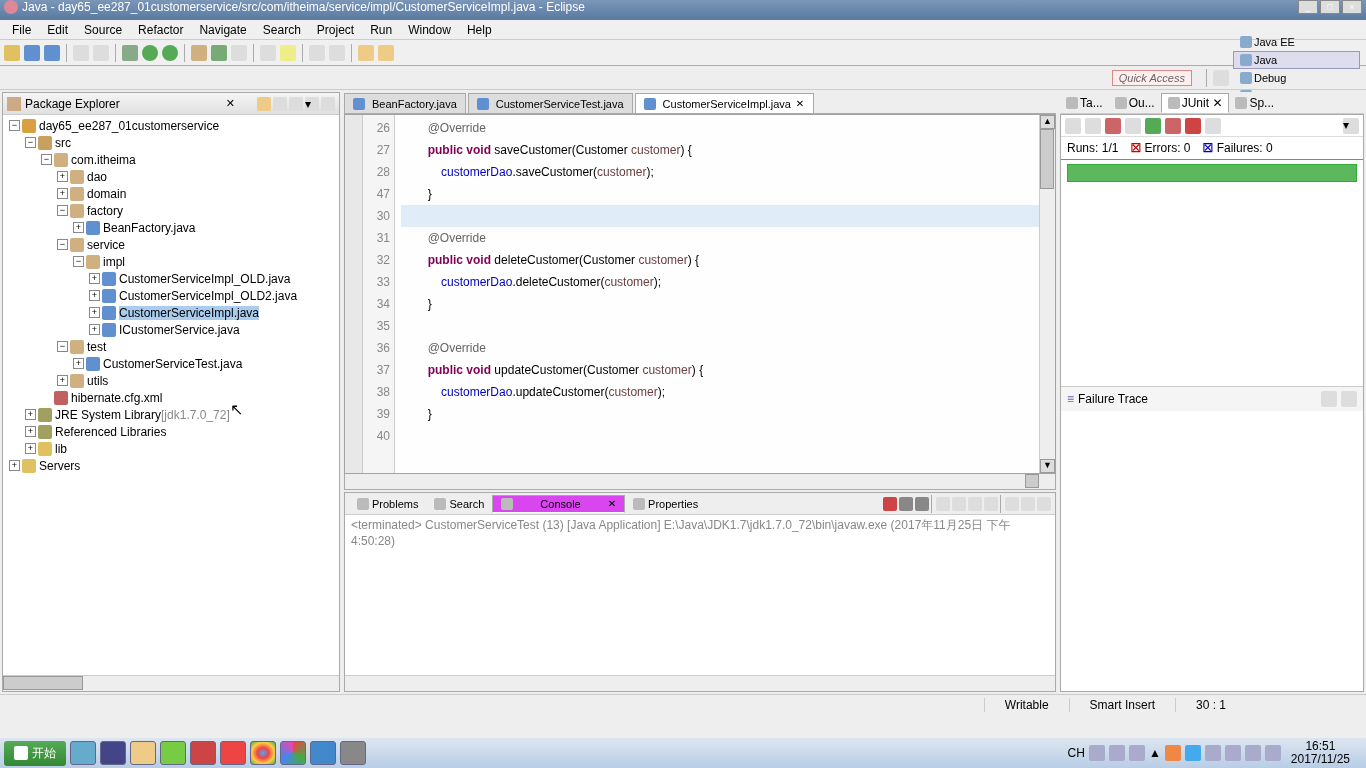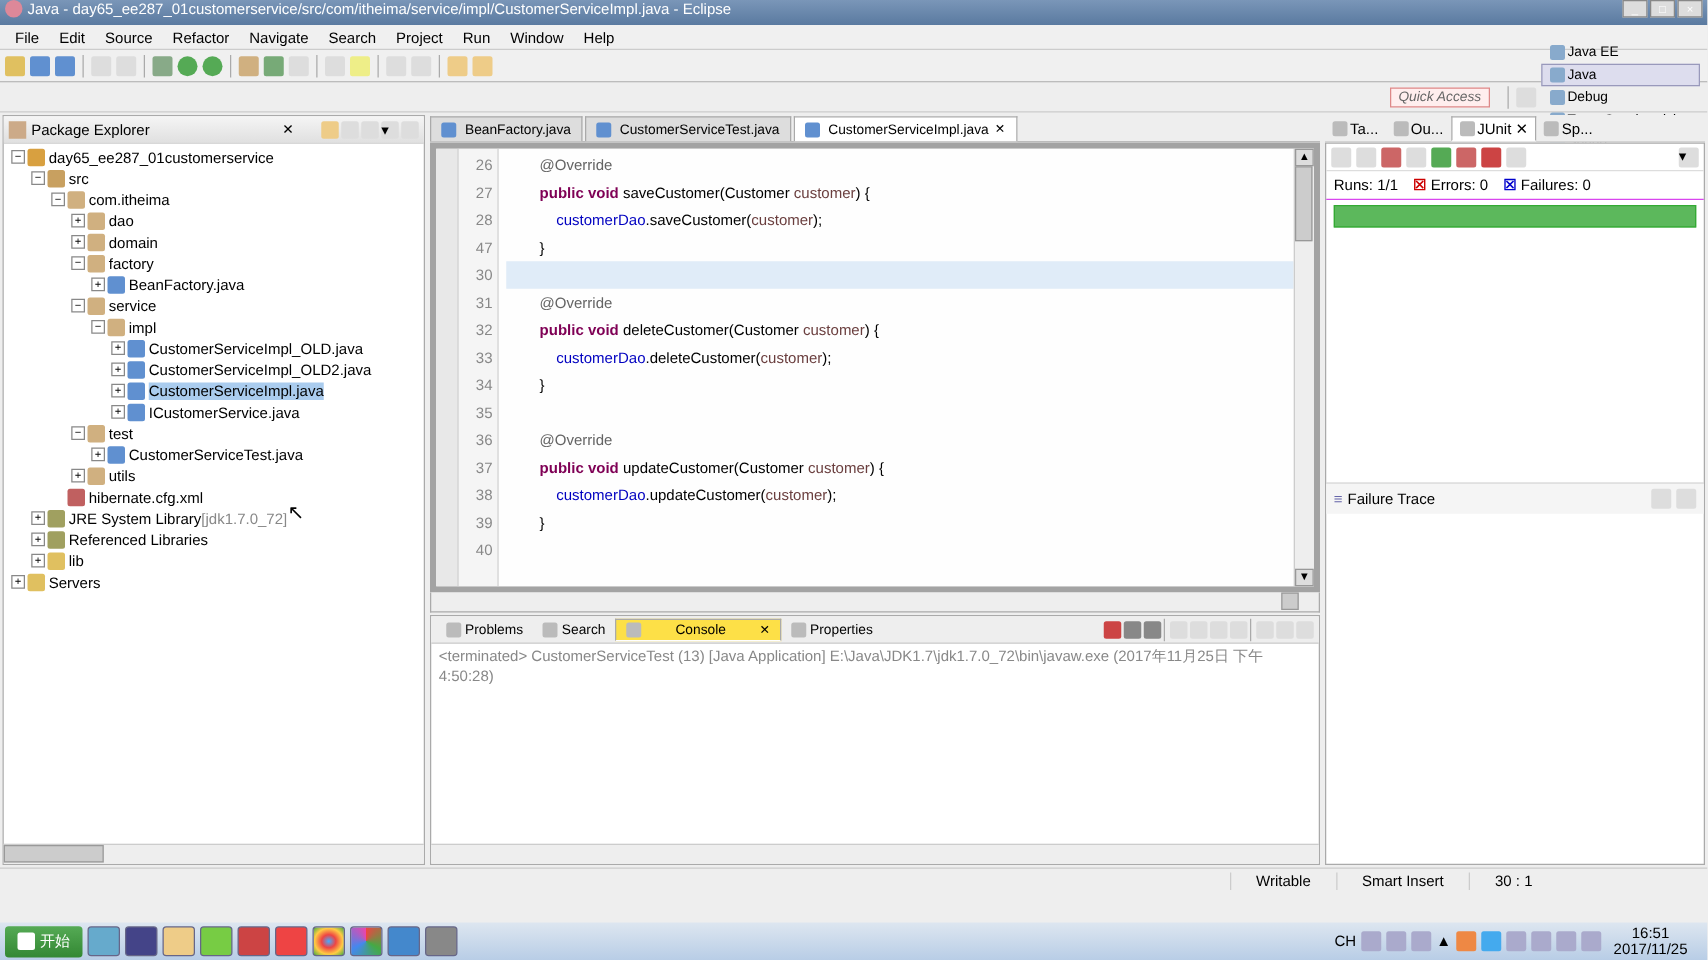--- a/index.html
+++ b/index.html
@@ -39,39 +39,39 @@
 .tsel { background:#aaccee; }
 .tlib { color:#888; }
 .hscroll { height:16px; background:#eee; border-top:1px solid #ccc; position:relative; }
 .hscroll .thumb { position:absolute; left:0; width:80px; height:14px; background:#ccc; border:1px solid #999; }
 .centerarea { flex:1; margin:2px; display:flex; flex-direction:column; }
 .edtabs { height:22px; background:#eee; display:flex; align-items:flex-end; border-bottom:1px solid #aaa; }
 .edtab { height:20px; padding:2px 8px; border:1px solid #aaa; border-bottom:none; background:#ddd; margin-right:2px; display:flex; align-items:center; font-size:11px; gap:4px; }
 .edtab.active { background:#fff; }
 .edtab .xbtn { width:10px; height:10px; font-size:10px; line-height:10px; text-align:center; }
 .edtabs .spacer { flex:1; }
-.editorwrap { flex:1; display:flex; background:#fff; border:5px solid #a3a3a3; position:relative; }
+.editorwrap { flex:1; display:flex; background:#fff; border:1px solid #a3a3a3; position:relative; }
 .ruler { width:18px; background:#e8e8e8; border-right:1px solid #ccc; }
 .gutter { width:32px; background:#f5f5f5; border-right:1px solid #ccc; font-family:Consolas,monospace; font-size:13px; color:#888; text-align:right; padding-right:4px; line-height:22px; padding-top:2px; }
 .codearea { flex:1; font-family:Consolas,monospace; font-size:15px; line-height:22px; padding:2px 0 0 6px; background:#fefefe; overflow:hidden; }
 .codeline { white-space:pre; height:22px; }
 .codeline.hl { background:#e0ecf8; }
 .kw { color:#7f0055; font-weight:bold; }
 .ann { color:#646464; }
 .fld { color:#0000c0; }
 .par { color:#6a3e3e; }
 .vscroll { width:16px; background:#eee; border-left:1px solid #ccc; position:relative; }
 .vscroll .varrow { height:14px; background:#ddd; border:1px solid #999; font-size:9px; text-align:center; }
 .vscroll .vthumb { position:absolute; top:14px; width:14px; height:60px; background:#ccc; border:1px solid #999; }
 .edhscroll { height:16px; background:#eee; border:1px solid #aaa; border-top:none; position:relative; }
 .edhscroll .thumb { position:absolute; right:16px; width:14px; height:14px; background:#ccc; border:1px solid #999; }
 .bottompanel { height:200px; border:1px solid #aaa; background:#fff; display:flex; flex-direction:column; margin-top:2px; }
 .btabs { height:22px; background:#eee; display:flex; align-items:center; border-bottom:1px solid #ccc; padding:0 4px; }
 .btab { padding:2px 8px; font-size:11px; display:flex; align-items:center; gap:3px; }
-.btab.active { background:#fde047; border:1px solid #aaa; border-bottom:1px solid #fff;gap:27px; }
+.btab.active { background:#d946ef; border:1px solid #aaa; border-bottom:1px solid #fff;gap:27px; }
 .bico { width:12px; height:12px; background:#bbb; border-radius:2px; }
 .btabs .spacer { flex:1; }
 .btbtn { width:14px; height:14px; margin-left:2px; background:#ddd; border-radius:2px; }
 .console { flex:1; padding:2px 6px; font-family:"SimSun",monospace; font-size:11px; color:#888; overflow:auto; }
 .rightpanel { width:304px; margin:2px; display:flex; flex-direction:column; }
 .rtabs { height:22px; background:#eee; display:flex; align-items:center; border-bottom:1px solid #ccc; font-size:11px; }
 .rtab { padding:2px 6px; display:flex; align-items:center; gap:2px; }
 .rtab.active { background:#fff; border:1px solid #aaa; border-bottom:1px solid #fff; }
 .junitbody { background:#fff; border:1px solid #aaa; flex:1; display:flex; flex-direction:column; }
 .juntoolbar { height:22px; display:flex; align-items:center; padding:0 4px; gap:4px; border-bottom:1px solid #ddd; }

